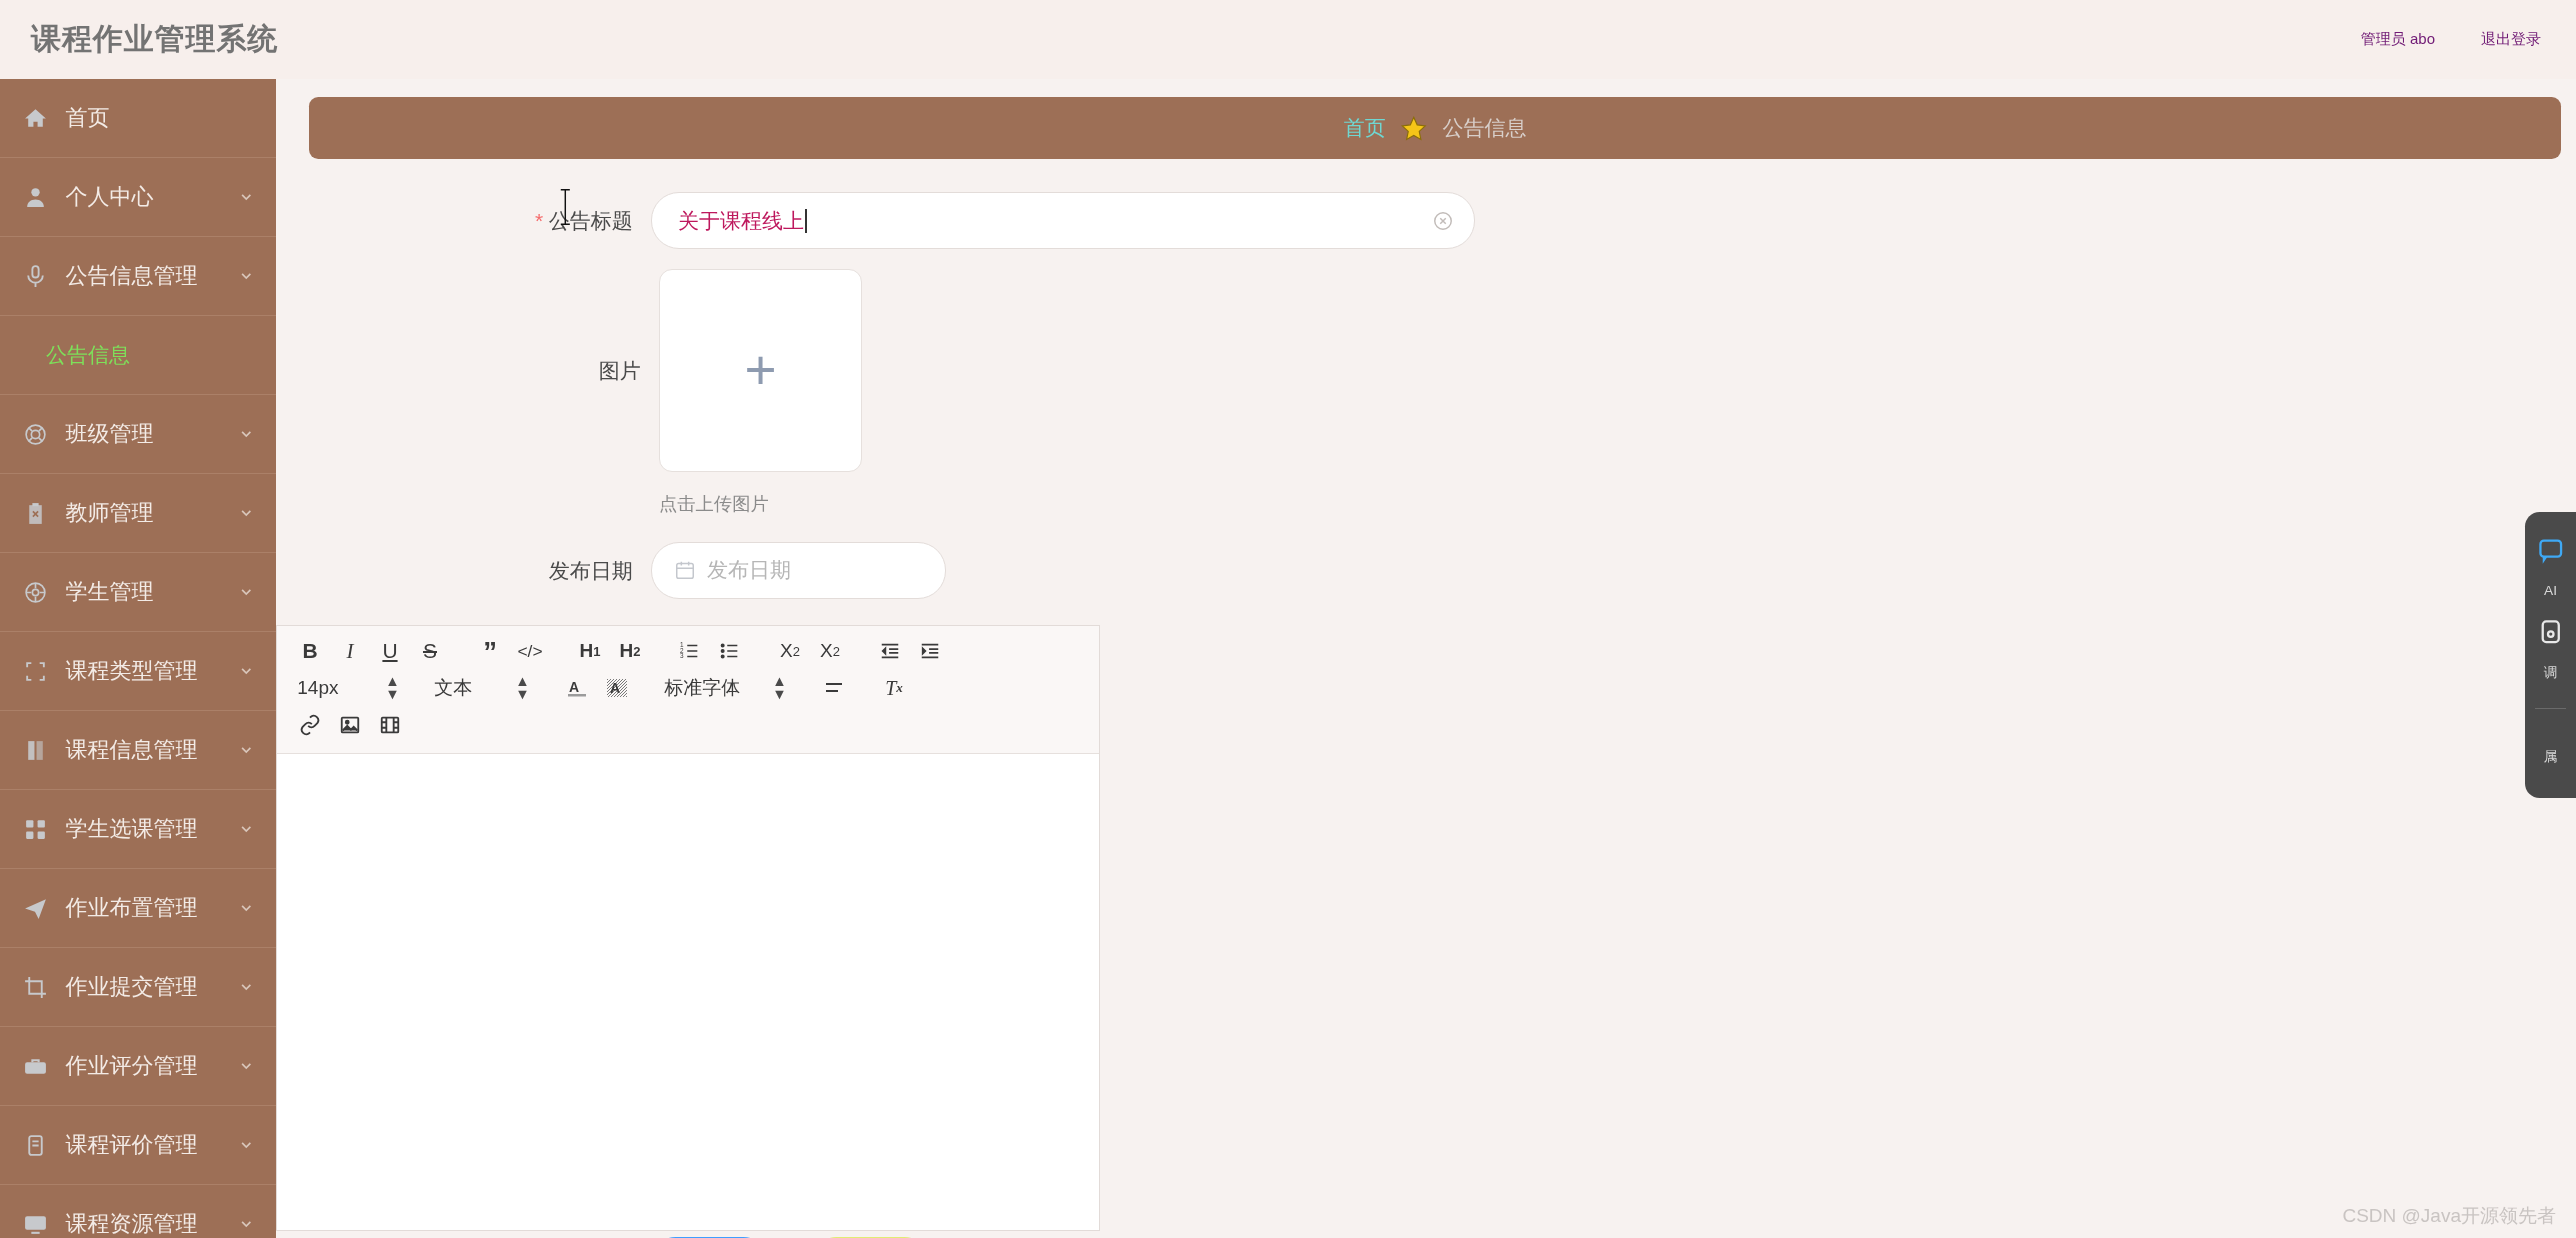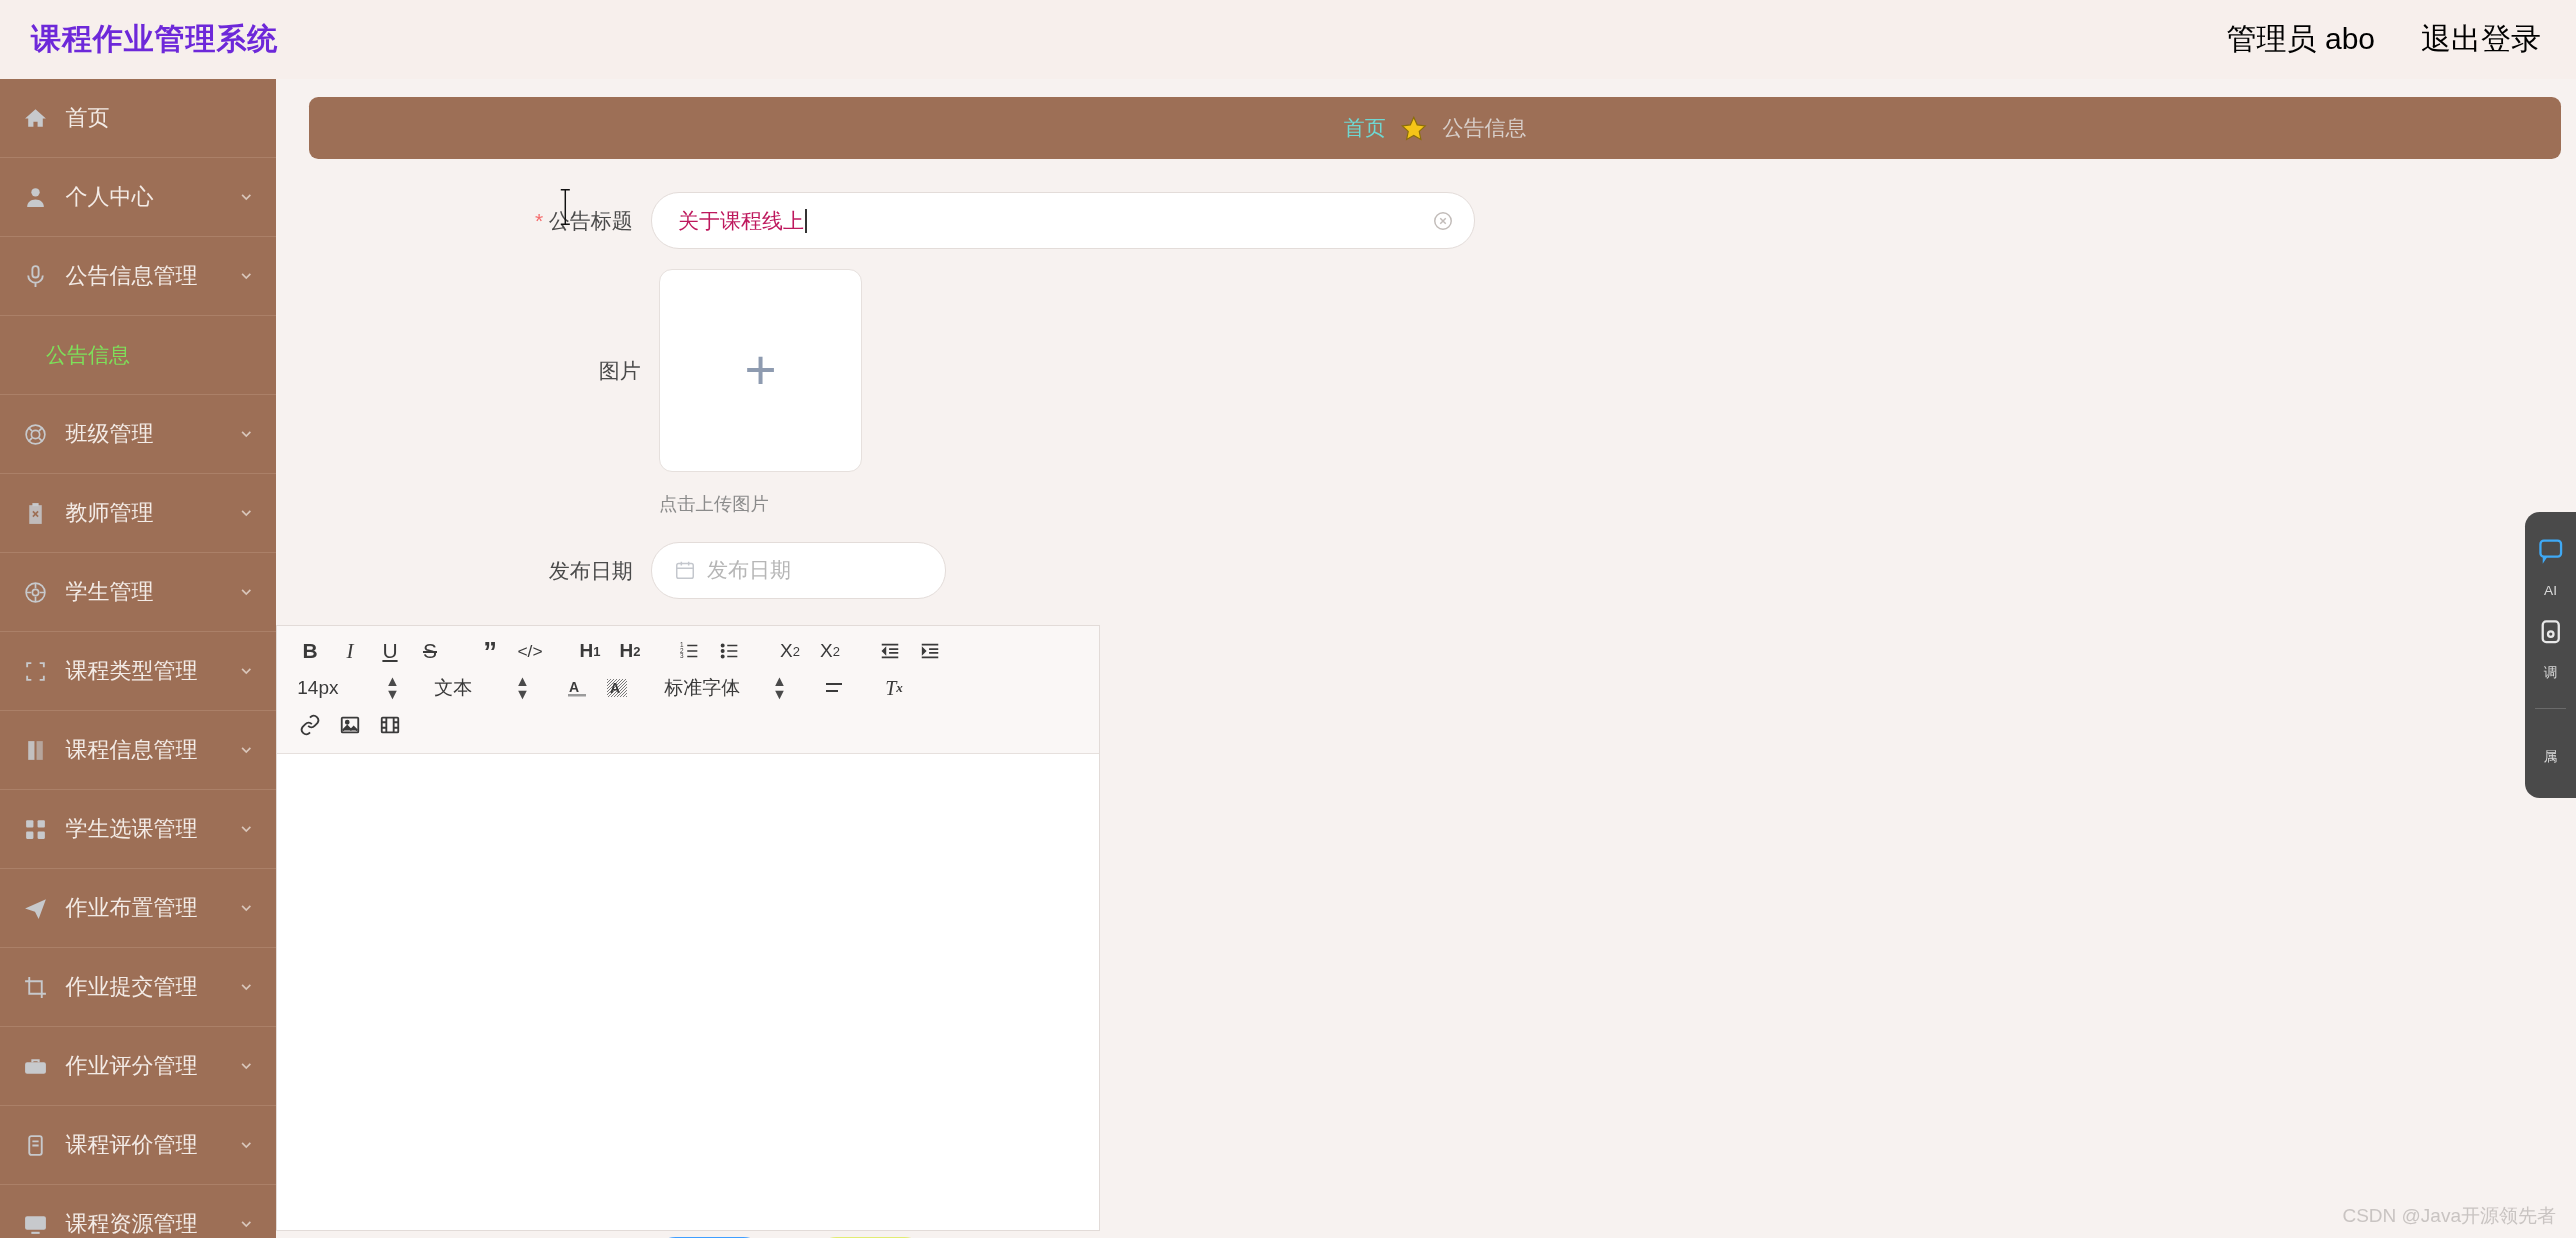--- a/index.html
+++ b/index.html
@@ -14,24 +14,24 @@
 
   
   .topbar {
     position: absolute; top: 0; left: 0; right: 0; height: 79px;
     background: #f7efec;
     display: flex; align-items: center; justify-content: space-between;
     padding: 0 35px 0 31px;
     z-index: 30;
   }
   .brand {
-    font-size: 30px; font-weight: bold; color: #6d28d9; letter-spacing: 0.9px;
+    font-size: 30px; font-weight: bold; color: #737373; letter-spacing: 0.9px;
   }
   .topright { display: flex; align-items: center; gap: 46px; }
-  .topright span { font-size: 30px; color: #000000; }
+  .topright span { font-size: 15px; color: #701a75; }
   .topright span.link { cursor: pointer; }
 
   
   .sidebar {
     position: absolute; top: 79px; left: 0; width: 276px; bottom: 0;
     background: #9d6f56;
     overflow: hidden;
     z-index: 20;
   }
   .nav-item {

